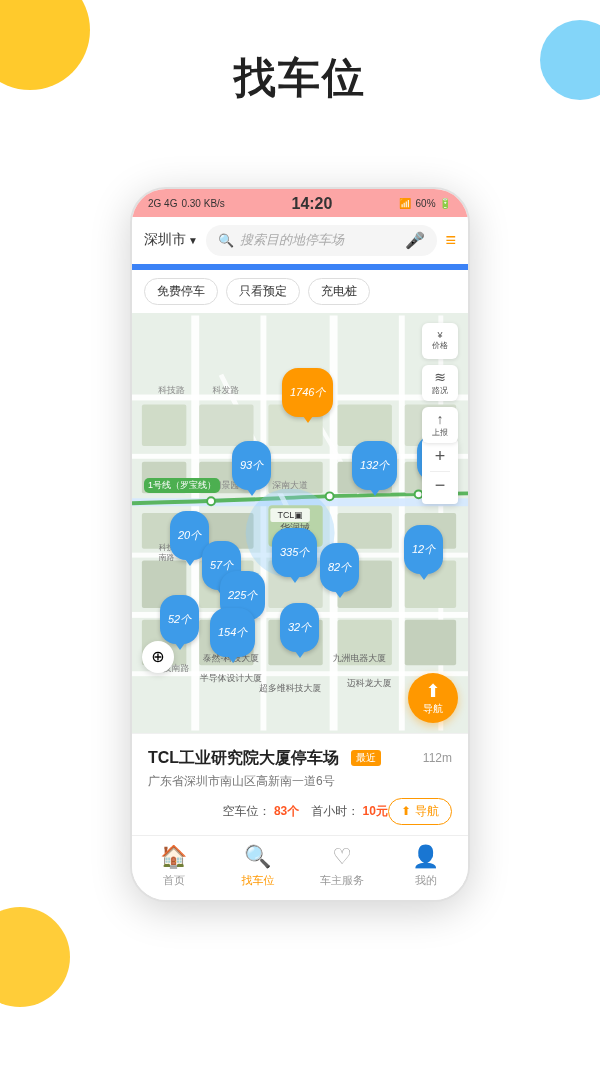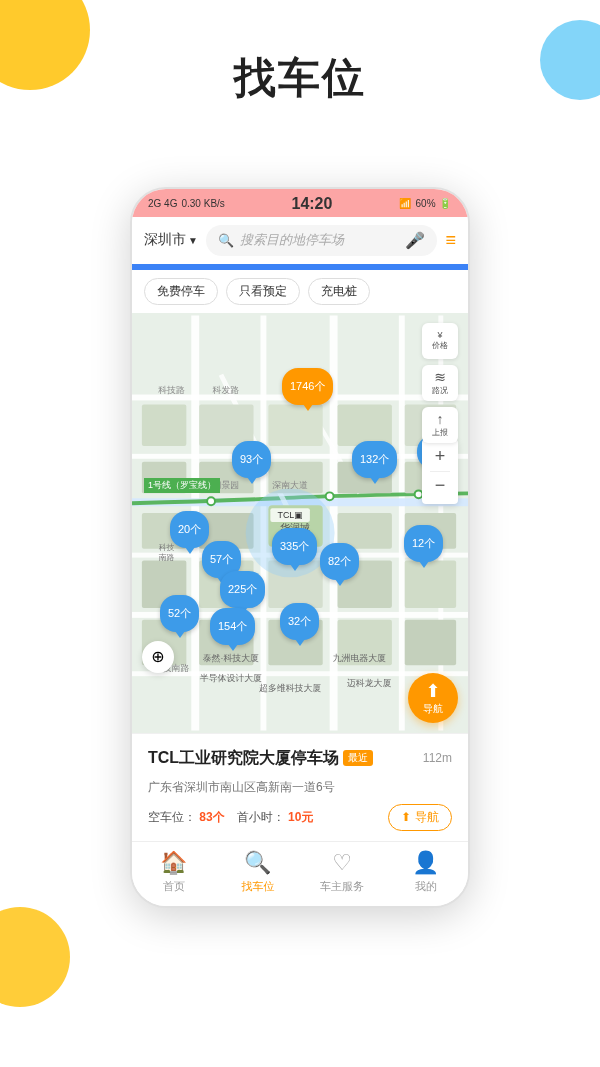--- a/index.html
+++ b/index.html
@@ -165,26 +165,27 @@
       top: 0; left: 0;
       width: 100%; height: 100%;
     }
 
     
     .map-pin {
       position: absolute;
       background: #3D9BE9;
       color: #fff;
       border-radius: 16px;
-      padding: 11px 8px;
+      padding: 17px 8px;
       font-size: 11px;
       white-space: nowrap;
       display: flex;
       align-items: flex-end;
       box-shadow: 0 2px 4px rgba(0,0,0,0.2);
+      font-style: italic;
     }
     .map-pin::after {
       content: '';
       position: absolute;
       bottom: -6px;
       left: 50%;
       transform: translateX(-50%);
       width: 0; height: 0;
       border-left: 5px solid transparent;
       border-right: 5px solid transparent;
@@ -281,22 +282,22 @@
 
     
     .parking-card {
       background: #fff;
       padding: 14px 16px 10px;
       border-top: 1px solid #f0f0f0;
     }
     .parking-card-header {
       display: flex;
       align-items: center;
-      gap: 4px;
-      margin-bottom: 10px;
+      gap: 12px;
+      margin-bottom: 4px;
     }
     .parking-name {
       font-size: 16px;
       font-weight: 600;
       color: #222;
     }
     .nearest-badge {
       background: #FF9800;
       color: #fff;
       font-size: 10px;
@@ -309,21 +310,21 @@
       color: #999;
     }
     .parking-address {
       font-size: 12px;
       color: #777;
       margin-bottom: 6px;
     }
     .parking-info-row {
       display: flex;
       align-items: center;
-      justify-content: space-between;
+      justify-content: flex-end;
       margin-top: 8px;
     }
     .parking-stats {
       font-size: 12px;
       color: #555;
       display: flex;
       gap: 12px;
     }
     .parking-stats span b { color: #FF5722; }
     .nav-btn-small {
@@ -359,21 +360,21 @@
     .nav-item-icon { font-size: 22px; }
 
     
     .subway-label {
       position: absolute;
       left: 12px;
       top: 165px;
       background: #4CAF50;
       color: #fff;
       font-size: 9px;
-      border-radius: 0;
+      border-radius: 5px;
       padding: 1px 4px;
     }
   </style>
 </head>
 <body>
 
 <div class="deco-circle-top-left"></div>
 <div class="deco-circle-top-right"></div>
 <div class="deco-circle-bottom-left"></div>
 

